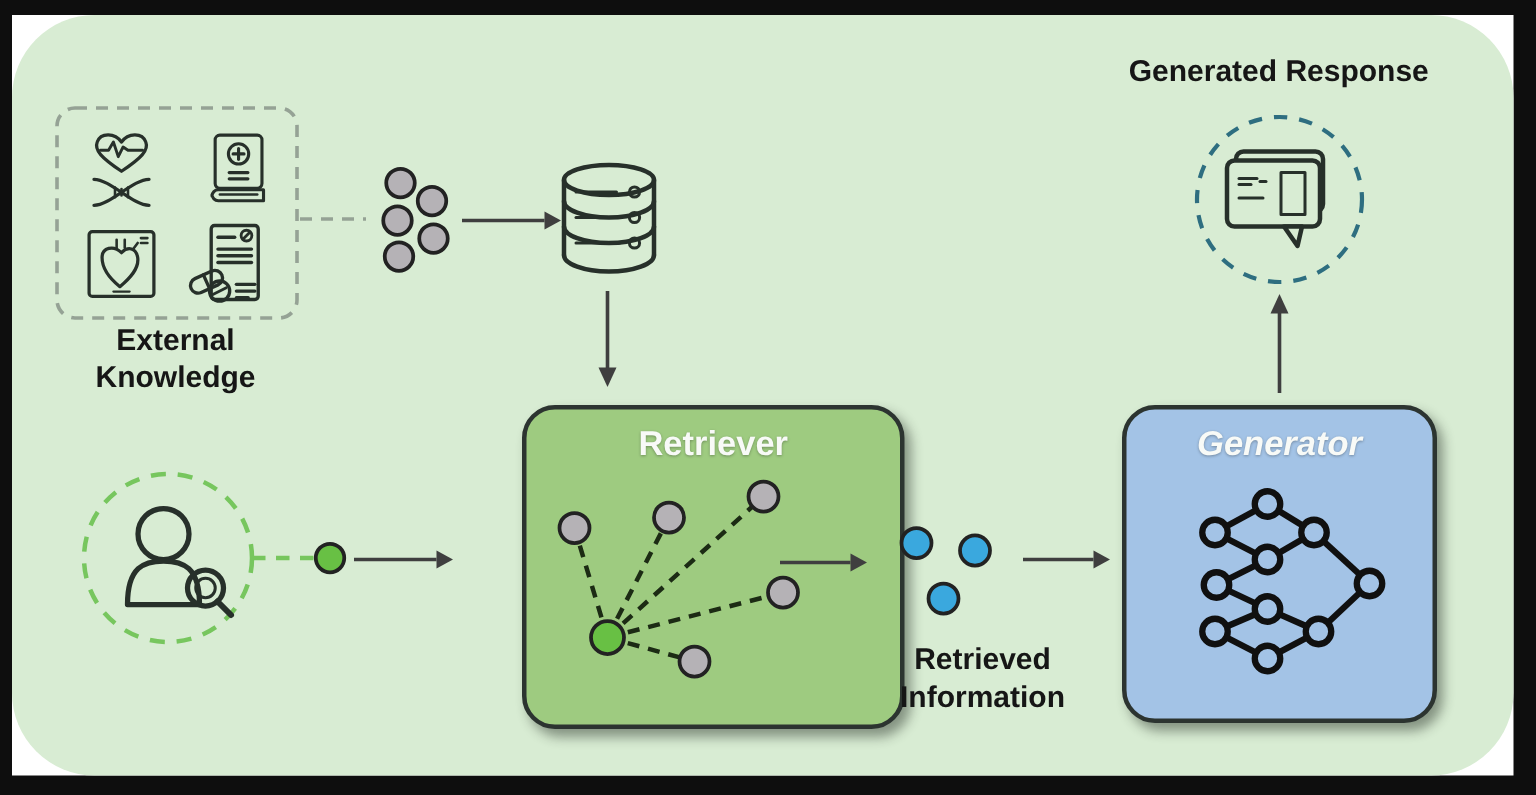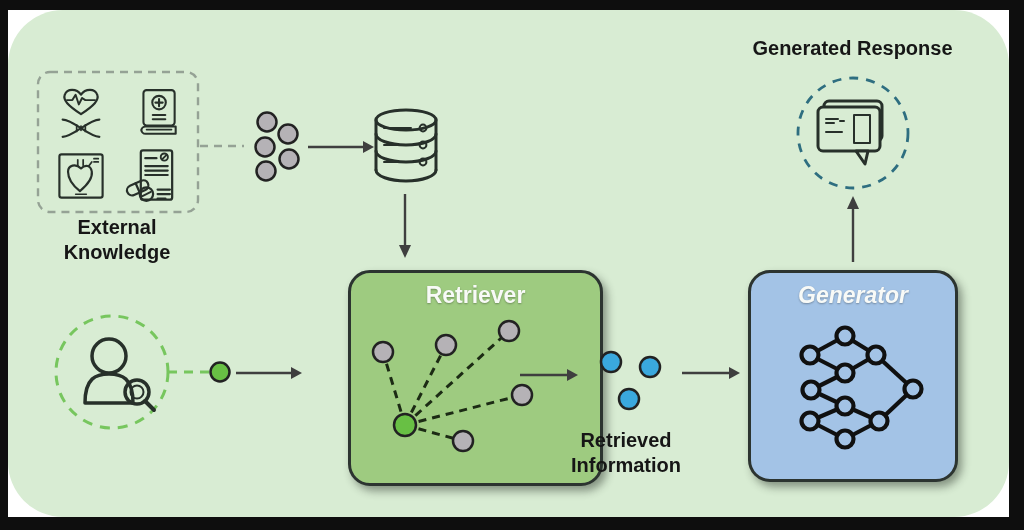--- a/index.html
+++ b/index.html
@@ -178,21 +178,21 @@
   <svg class="abs" style="left:518px;top:367px;" width="62" height="16">
     <line class="arrow-line" x1="2" y1="8" x2="49" y2="8"></line>
     <polygon class="arrow-head" points="49,2 60,8 49,14"></polygon>
   </svg>
 
   <svg class="abs" style="left:596px;top:348px;" width="72" height="66" viewBox="0 0 72 66">
     <circle class="dot-blue" cx="15" cy="14" r="10"></circle>
     <circle class="dot-blue" cx="54" cy="19" r="10"></circle>
     <circle class="dot-blue" cx="33" cy="51" r="10"></circle>
   </svg>
-  <div class="lbl" style="left:554px;top:428px;width:144px;">Retrieved Information</div>
+  <div class="lbl" style="left:583px;top:428px;width:144px;">Retrieved Information</div>
 
   <svg class="abs" style="left:680px;top:365px;" width="62" height="16">
     <line class="arrow-line" x1="2" y1="8" x2="49" y2="8"></line>
     <polygon class="arrow-head" points="49,2 60,8 49,14"></polygon>
   </svg>
 
   <div class="box generator">
     <svg width="204" height="206" viewBox="0 0 204 206">
       <g class="nn-edge">
         <line x1="94" y1="63" x2="59" y2="82"></line>

